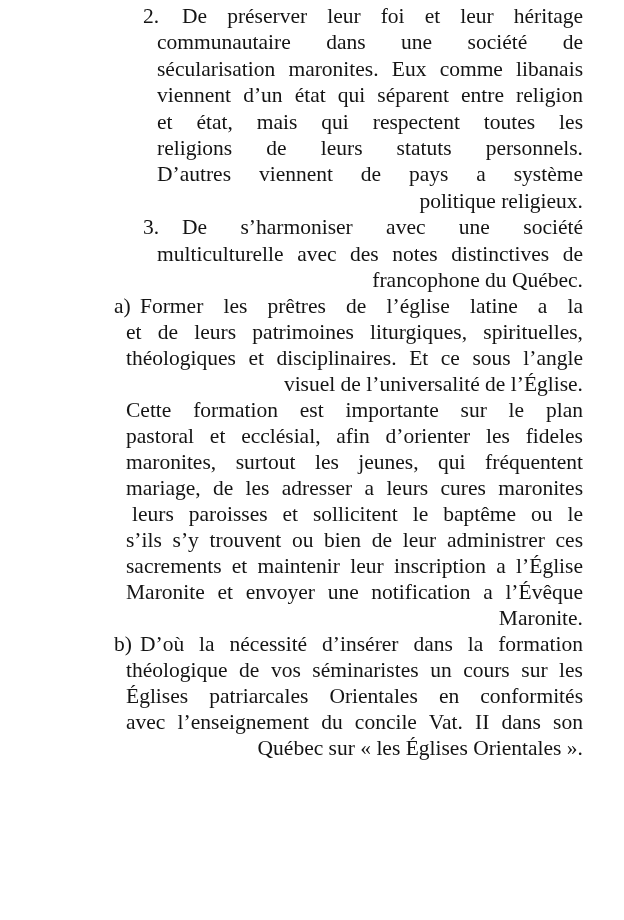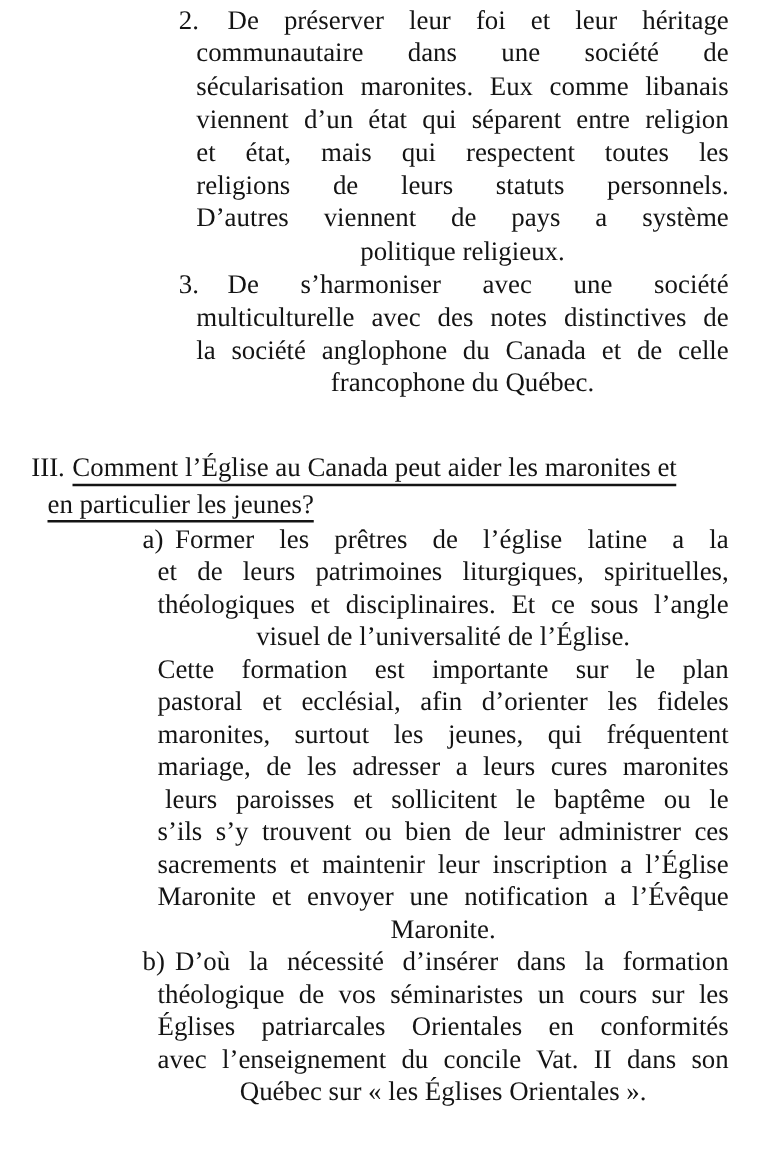--- a/index.html
+++ b/index.html
@@ -14,21 +14,21 @@
     background: #ffffff;
     color: #141414;
     font-family: "Liberation Serif", "DejaVu Serif", serif;
     font-size: 21.5px;
     box-sizing: border-box;
     padding-top: 3px;
     overflow: hidden;
   }
   
   .line {
-    text-align: center;
+    text-align: right;
     white-space: normal;
   }
   .line.stretch {
     text-align: justify;
     text-align-last: justify;
     -moz-text-align-last: justify;
   }
   
   .num-item {
     position: relative;
@@ -97,34 +97,25 @@
   </section>
 
   <section class="num-item">
     <span class="marker">3.</span>
     <div>
 
         <div class="line stretch first">De s’harmoniser avec une société</div>
 
         <div class="line stretch">multiculturelle avec des notes distinctives de</div>
 
-        <div class="line stretch">la société anglophone du Canada et de celle</div>
 
         <div class="line">francophone du Québec.</div>
       </div>
   </section>
 
-  <section class="heading">
-    <div class="h-line1">
-      <span class="marker-h">III.</span><span class="u">Comment l’Église au Canada peut aider les maronites et</span>
-    </div>
-    <div class="h-line2">
-      <span class="u">en particulier les jeunes?</span>
-    </div>
-  </section>
 
   <section class="let-item">
     <span class="marker">a)</span>
     <div>
 
         <div class="line stretch first">Former les prêtres de l’église latine a la</div>
 
 
         <div class="line stretch">et de leurs patrimoines liturgiques, spirituelles,</div>
 

